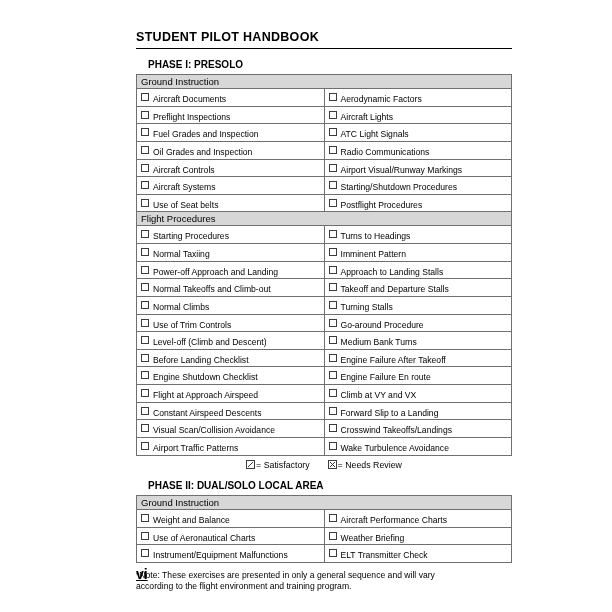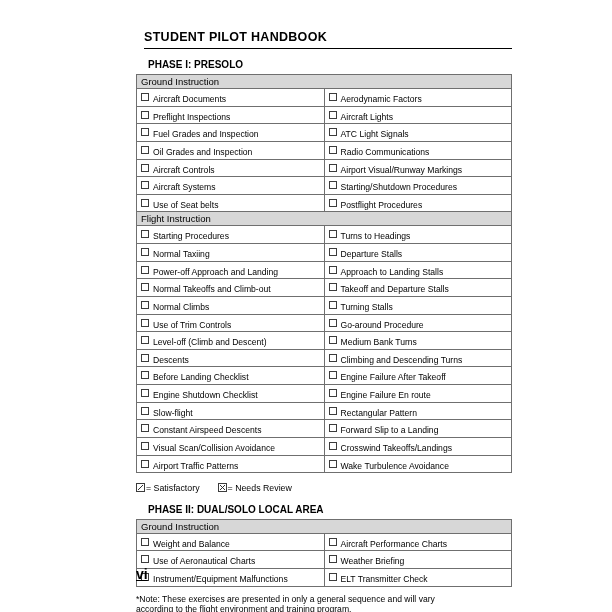--- a/index.html
+++ b/index.html
@@ -20,21 +20,21 @@
     height: 612px;
     box-sizing: border-box;
     padding: 30px 100px 0 136px;
   }
   .doc-title {
     font-size: 12.5px;
     font-weight: bold;
     letter-spacing: 0.3px;
     padding-bottom: 4px;
     border-bottom: 1.5px solid #000;
-    margin: 0 0 10px 8px;
+    margin: 0 0 10px 0;
   }
   .phase-title {
     font-size: 10px;
     font-weight: bold;
     margin: 0 0 4px 12px;
   }
   .section-bar {
     background: #d7d7d7;
     border: 1px solid #6f6f6f;
     border-bottom: none;
@@ -65,22 +65,23 @@
     border: 1px solid #3c3c3c;
     margin-right: 4px;
     vertical-align: 1px;
     background: #fff;
   }
   .item-text {
     display: inline;
   }
   .legend {
     font-size: 8.8px;
-    margin: 10px 0 10px 0;
+    margin: 4px 0 10px 0;
     line-height: 1.2;
+    text-align: center;
   }
   .legend .box {
     display: inline-block;
     width: 7px;
     height: 7px;
     border: 1px solid #3c3c3c;
     position: relative;
     vertical-align: -1px;
     margin-right: 1px;
     background: #fff;
@@ -155,30 +156,30 @@
         <td><span class="cb"></span><span class="item-text">Aircraft Systems</span></td>
         <td><span class="cb"></span><span class="item-text">Starting/Shutdown Procedures</span></td>
       </tr>
       <tr>
         <td><span class="cb"></span><span class="item-text">Use of Seat belts</span></td>
         <td><span class="cb"></span><span class="item-text">Postflight Procedures</span></td>
       </tr>
     </tbody>
   </table>
 
-  <div class="section-bar" style="border-top:none;">Flight Instruction</div>
+  <div class="section-bar" style="border-top:none;">Flight Procedures</div>
   <table class="checklist">
     <tbody>
       <tr>
         <td><span class="cb"></span><span class="item-text">Starting Procedures</span></td>
         <td><span class="cb"></span><span class="item-text">Turns to Headings</span></td>
       </tr>
       <tr>
         <td><span class="cb"></span><span class="item-text">Normal Taxiing</span></td>
-        <td><span class="cb"></span><span class="item-text">Departure Stalls</span></td>
+        <td><span class="cb"></span><span class="item-text">Imminent Pattern</span></td>
       </tr>
       <tr>
         <td><span class="cb"></span><span class="item-text">Power-off Approach and Landing</span></td>
         <td><span class="cb"></span><span class="item-text">Approach to Landing Stalls</span></td>
       </tr>
       <tr>
         <td><span class="cb"></span><span class="item-text">Normal Takeoffs and Climb-out</span></td>
         <td><span class="cb"></span><span class="item-text">Takeoff and Departure Stalls</span></td>
       </tr>
       <tr>
@@ -187,34 +188,30 @@
       </tr>
       <tr>
         <td><span class="cb"></span><span class="item-text">Use of Trim Controls</span></td>
         <td><span class="cb"></span><span class="item-text">Go-around Procedure</span></td>
       </tr>
       <tr>
         <td><span class="cb"></span><span class="item-text">Level-off (Climb and Descent)</span></td>
         <td><span class="cb"></span><span class="item-text">Medium Bank Turns</span></td>
       </tr>
       <tr>
-        <td><span class="cb"></span><span class="item-text">Descents</span></td>
-        <td><span class="cb"></span><span class="item-text">Climbing and Descending Turns</span></td>
-      </tr>
-      <tr>
         <td><span class="cb"></span><span class="item-text">Before Landing Checklist</span></td>
         <td><span class="cb"></span><span class="item-text">Engine Failure After Takeoff</span></td>
       </tr>
       <tr>
         <td><span class="cb"></span><span class="item-text">Engine Shutdown Checklist</span></td>
         <td><span class="cb"></span><span class="item-text">Engine Failure En route</span></td>
       </tr>
       <tr>
-        <td><span class="cb"></span><span class="item-text">Slow-flight</span></td>
-        <td><span class="cb"></span><span class="item-text">Rectangular Pattern</span></td>
+        <td><span class="cb"></span><span class="item-text">Flight at Approach Airspeed</span></td>
+        <td><span class="cb"></span><span class="item-text">Climb at VY and VX</span></td>
       </tr>
       <tr>
         <td><span class="cb"></span><span class="item-text">Constant Airspeed Descents</span></td>
         <td><span class="cb"></span><span class="item-text">Forward Slip to a Landing</span></td>
       </tr>
       <tr>
         <td><span class="cb"></span><span class="item-text">Visual Scan/Collision Avoidance</span></td>
         <td><span class="cb"></span><span class="item-text">Crosswind Takeoffs/Landings</span></td>
       </tr>
       <tr>

